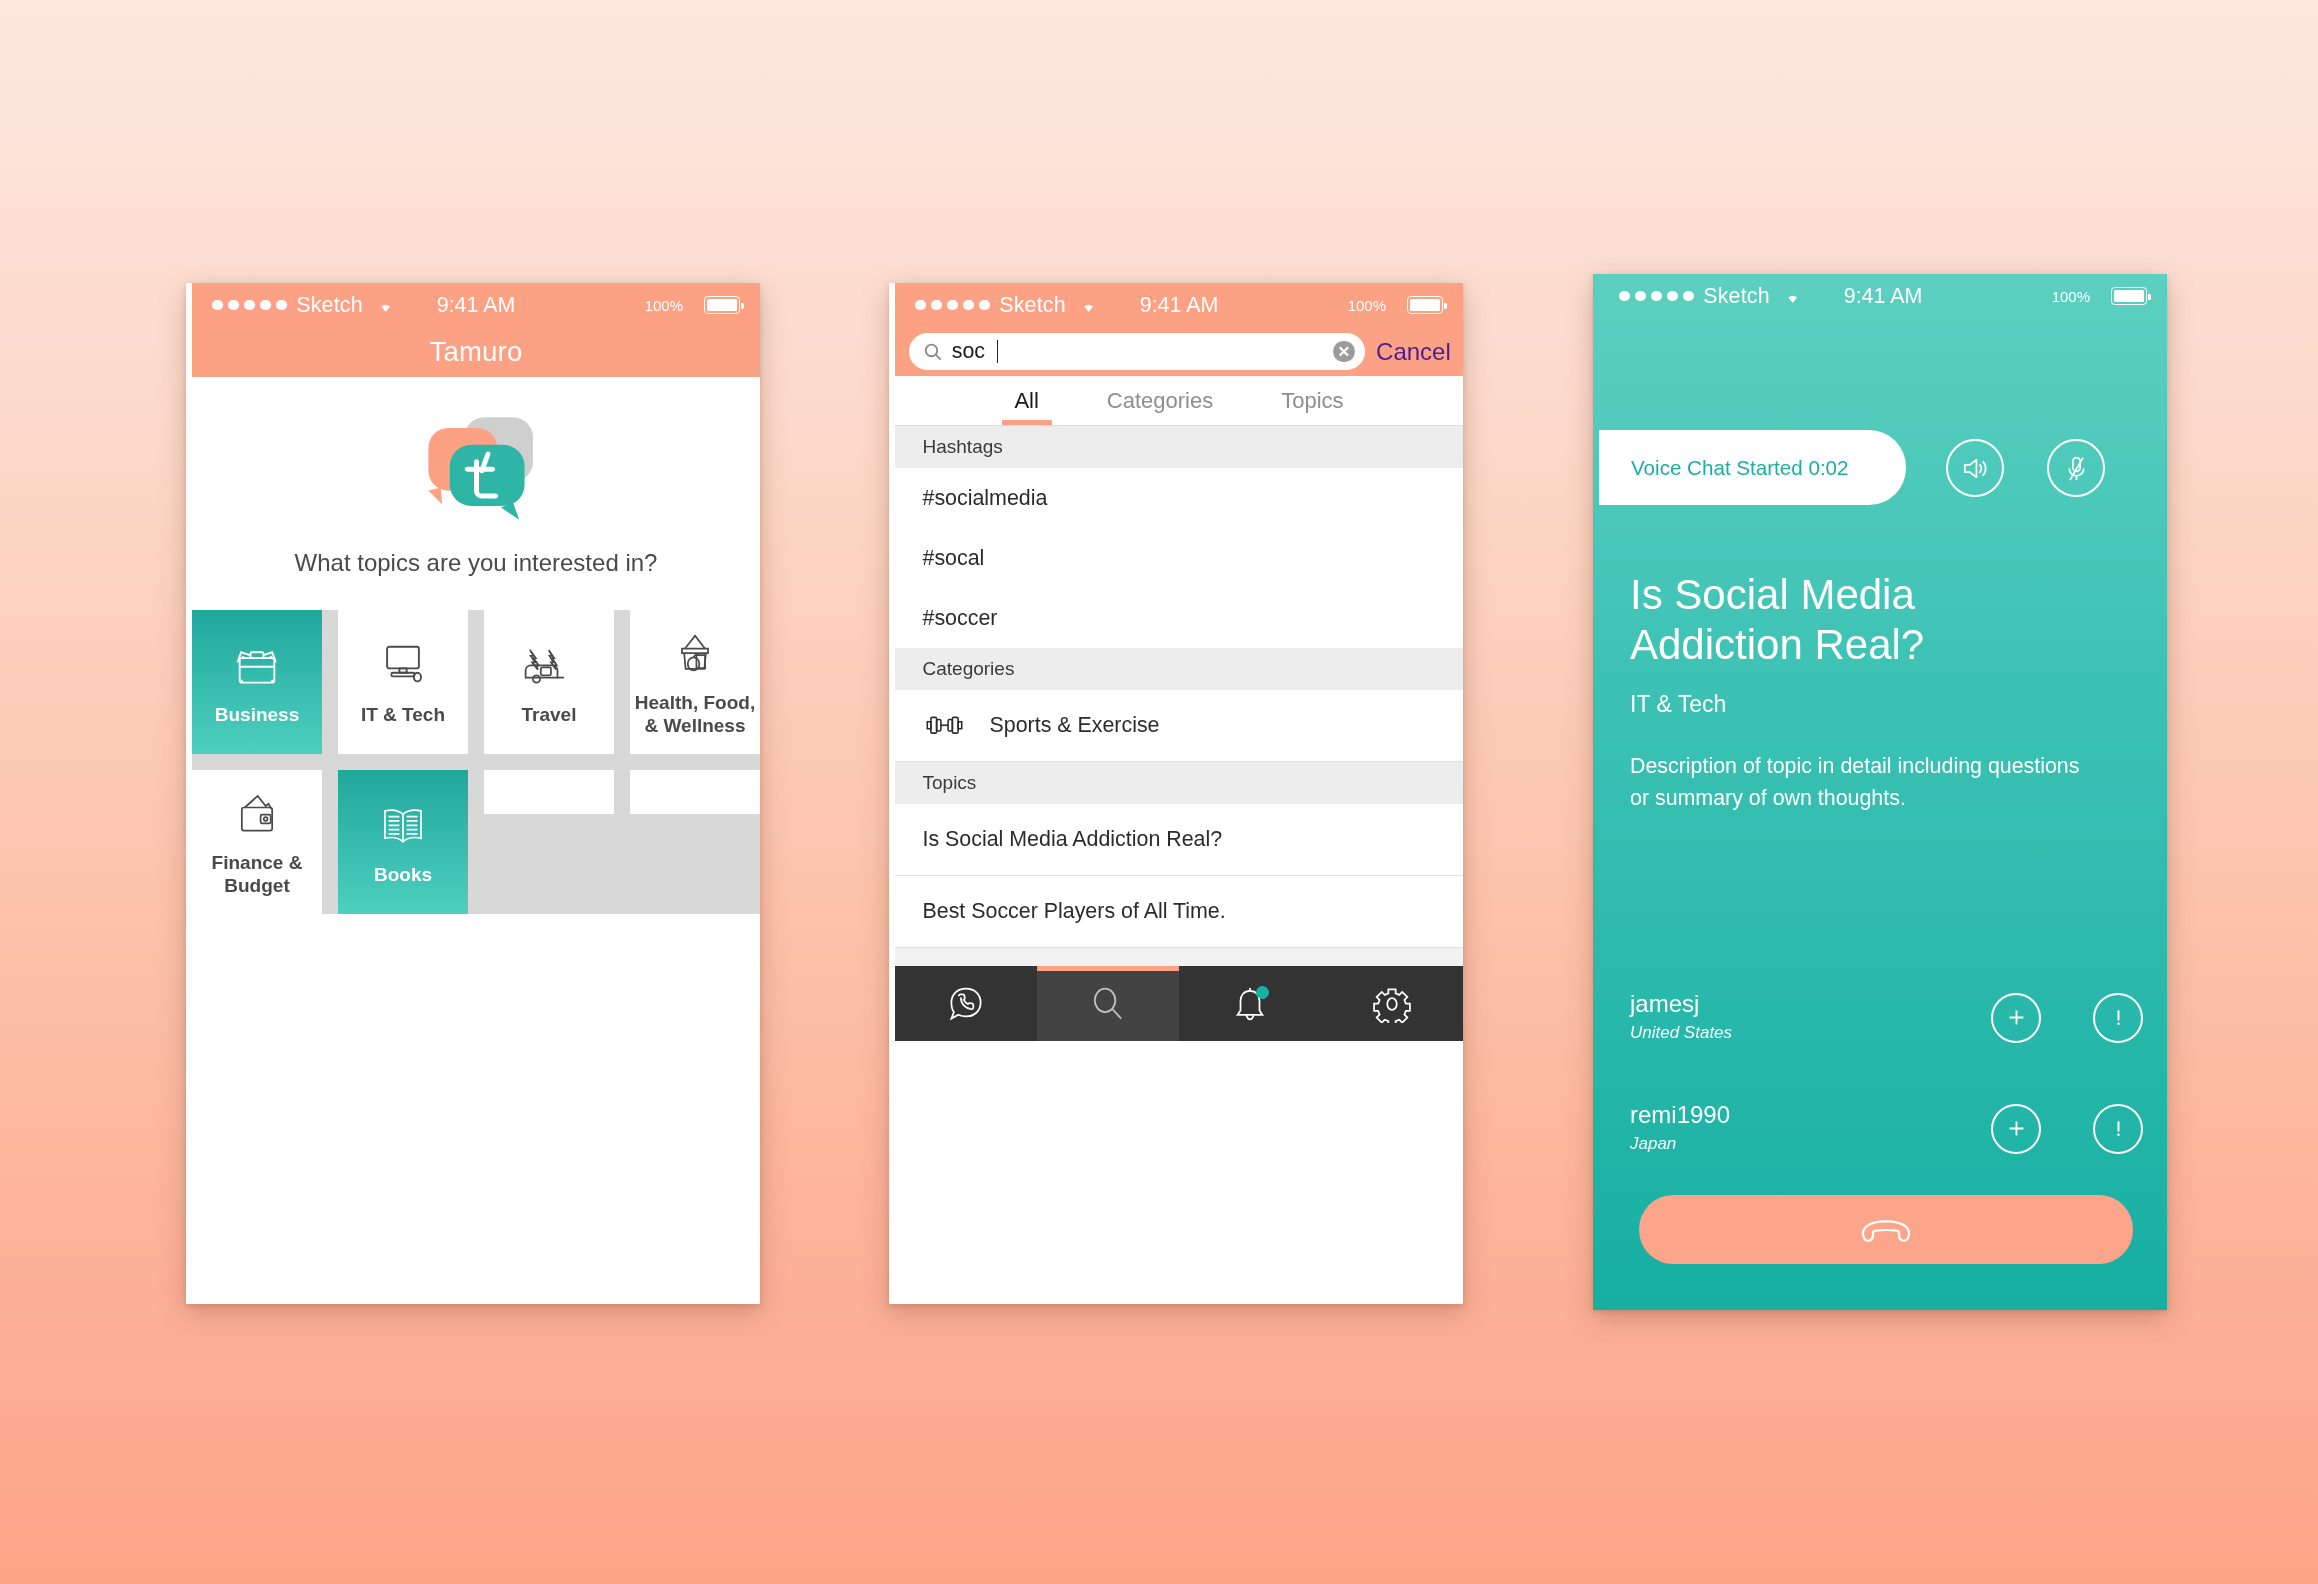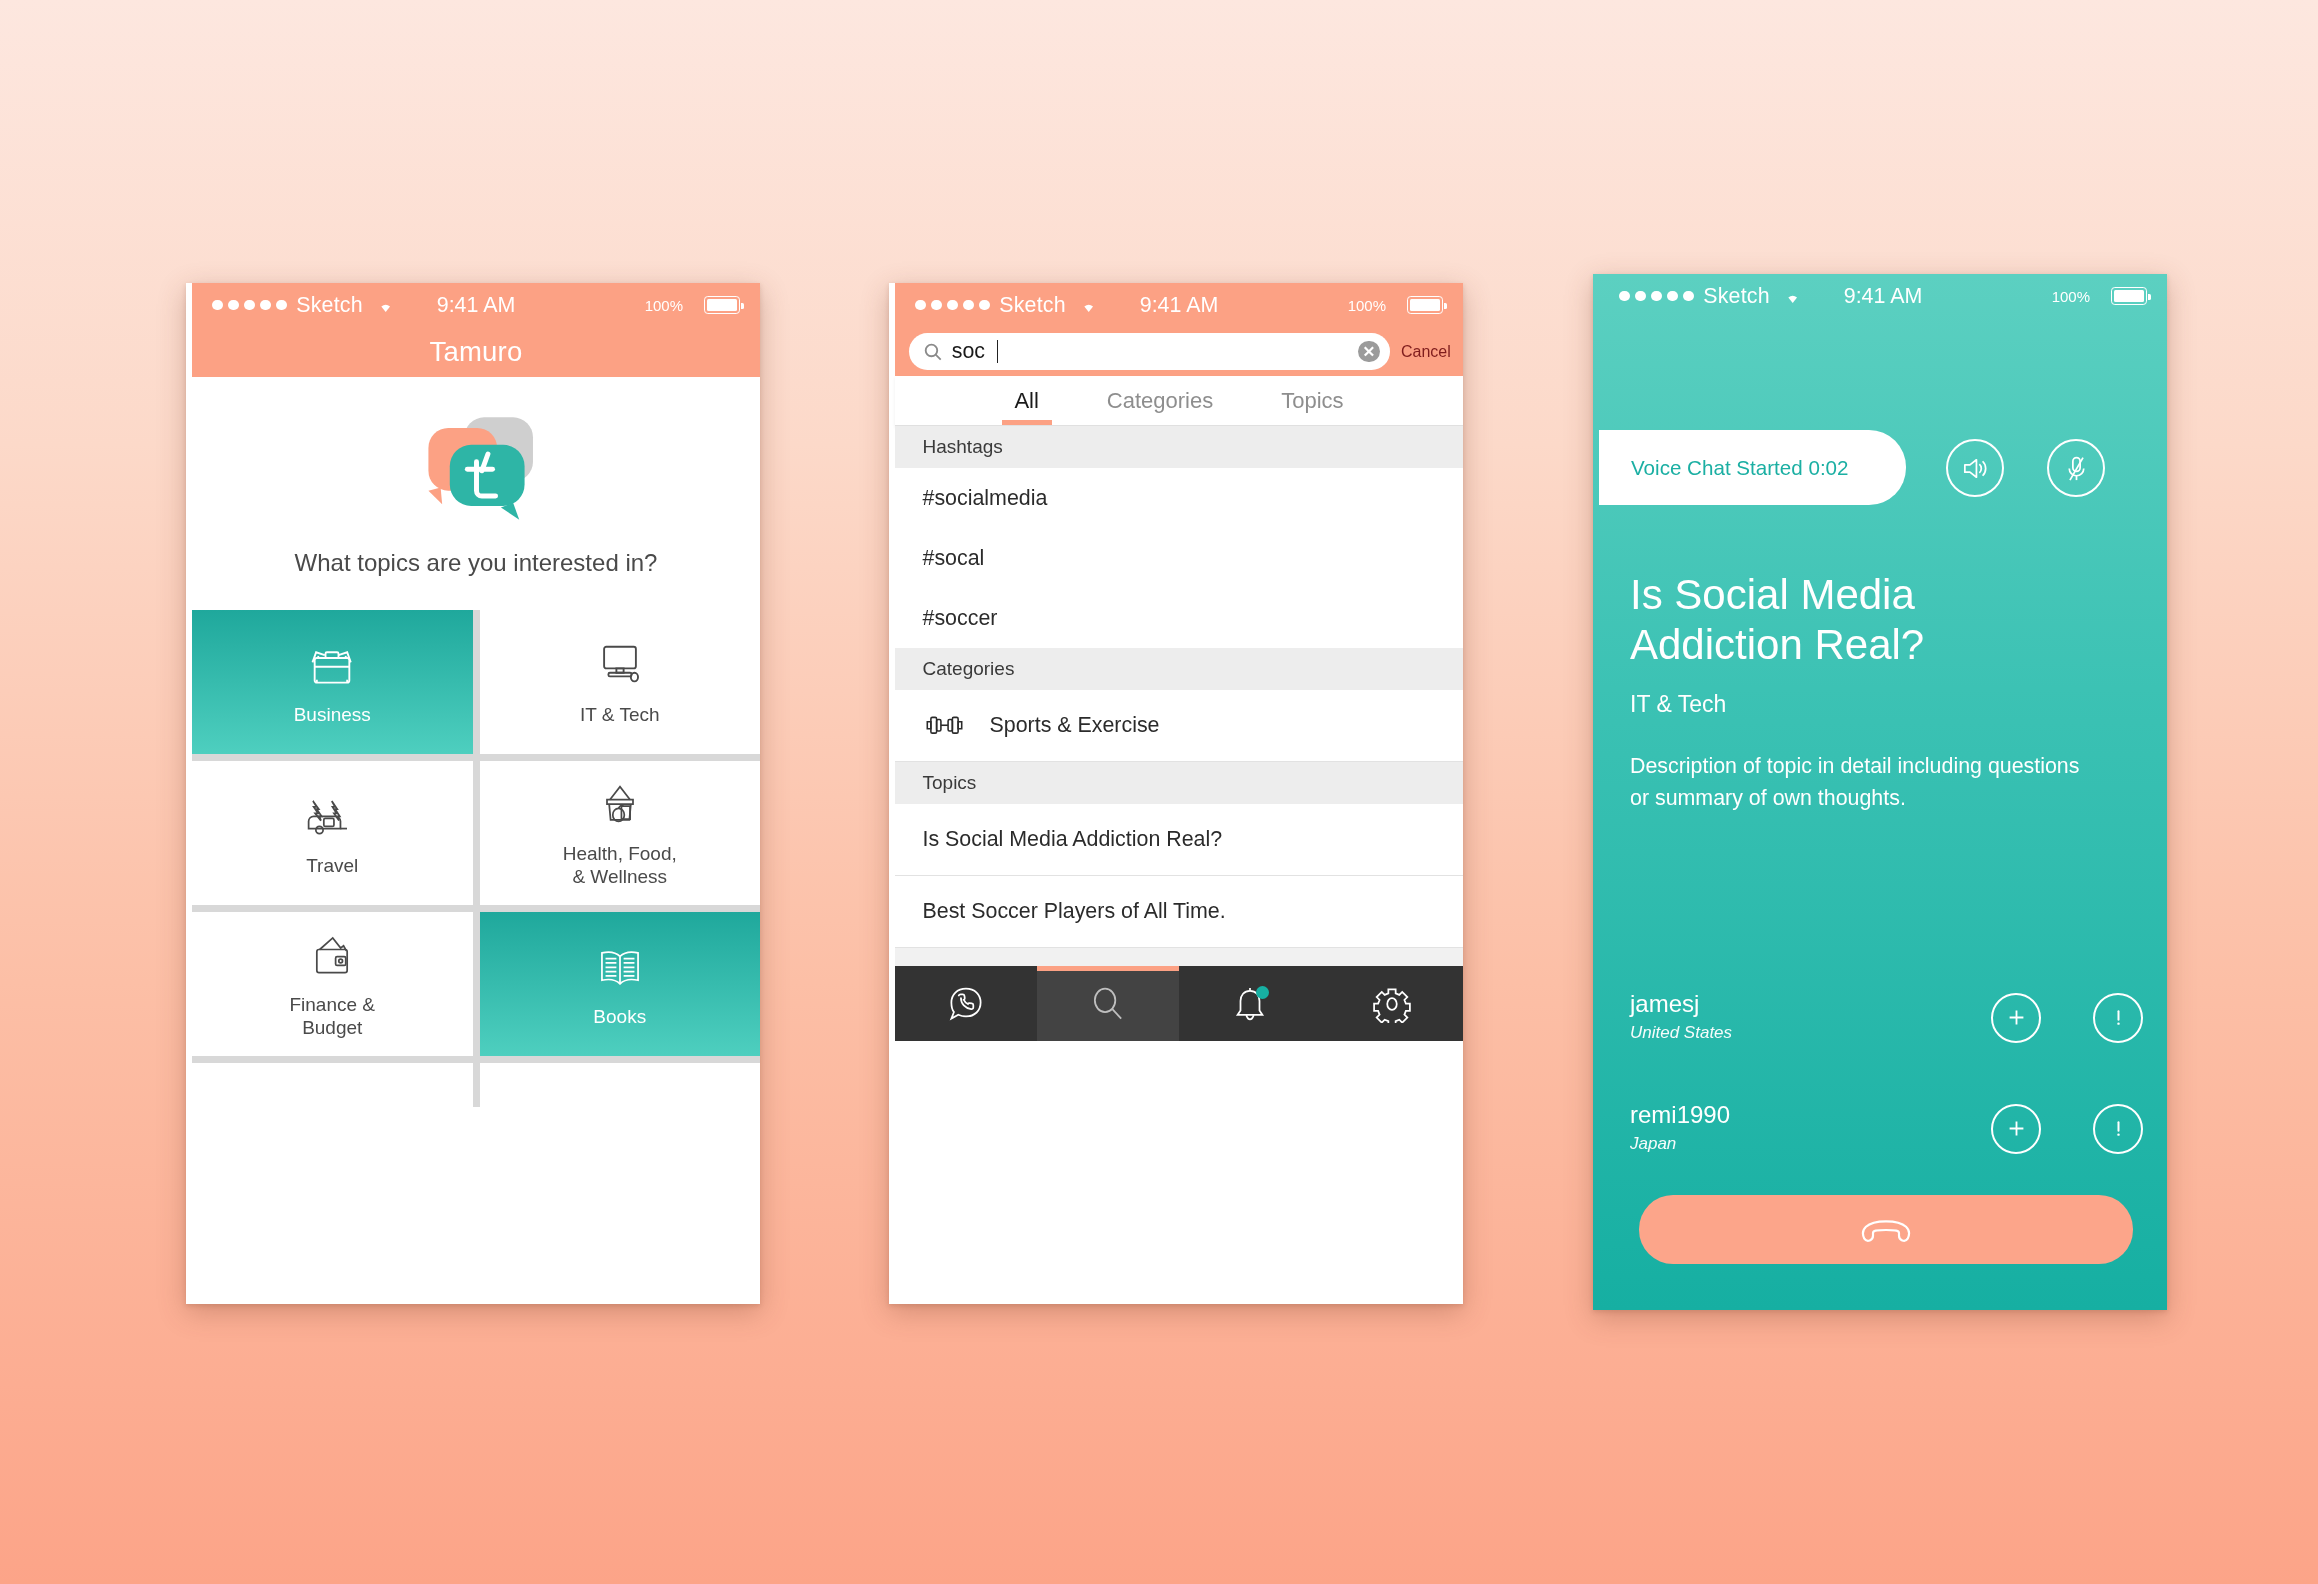--- a/index.html
+++ b/index.html
@@ -63,23 +63,24 @@
   .p1-nav-title { color: #fff; font-size: 27.5px; font-weight: 400; letter-spacing: 0.2px; }
   .p1-hero {
     background: #fff; height: 233px;
     display: flex; flex-direction: column; align-items: center; justify-content: center;
   }
   .p1-logo { width: 145px; height: 115px; position: relative; margin-bottom: 23px; }
   .p1-question { font-size: 24px; color: #4A4A4A; }
 
   .p1-grid {
     display: grid;
-    grid-template-columns: 1fr 1fr;
+    grid-template-columns: 1fr 1fr 1fr 1fr;
     background: #D8D8D8;
-    gap: 7px;
+    gap: 16px;
+    font-weight: bold;
   }
   .tile {
     height: 144px;
     background: #fff;
     display: flex; flex-direction: column;
     align-items: center; justify-content: center;
     position: relative;
   }
   .tile.sel { background: linear-gradient(180deg, #1FA89C 0%, #4ECFBF 100%); }
   .tile-icon { height: 55px; display:flex; align-items:center; justify-content:center; margin-bottom: 9.2px; }
@@ -111,21 +112,21 @@
   .p2-field .txt { font-size: 21.4px; color: #1a1a1a; position: relative; }
   .p2-caret {
     display: inline-block; width: 1.5px; height: 23px; background: #222;
     vertical-align: -4.6px; margin-left: 2.3px;
   }
   .p2-clear {
     margin-left: auto; width: 21.4px; height: 21.4px; border-radius: 50%;
     background: #9B9B9B; color: #fff; font-size: 15.3px; line-height: 21.4px;
     text-align: center; font-weight: 700; cursor: pointer;
   }
-  .p2-cancel { color: #7f1d1d; font-size: 16px; cursor: pointer; white-space: nowrap; }
+  .p2-cancel { color: #4c1d95; font-size: 24px; cursor: pointer; white-space: nowrap; }
 
   .p2-tabs {
     background: #fff; height: 50px; display: flex; align-items: flex-end;
     justify-content: center; gap: 0; border-bottom: 0.8px solid #E0E0E0;
     box-shadow: 0 1.5px 3.1px rgba(0,0,0,.07);
   }
   .p2-tab {
     font-size: 22px; color: #8E8E8E; padding: 0 34px 10.7px; cursor: pointer;
     position: relative;
   }

